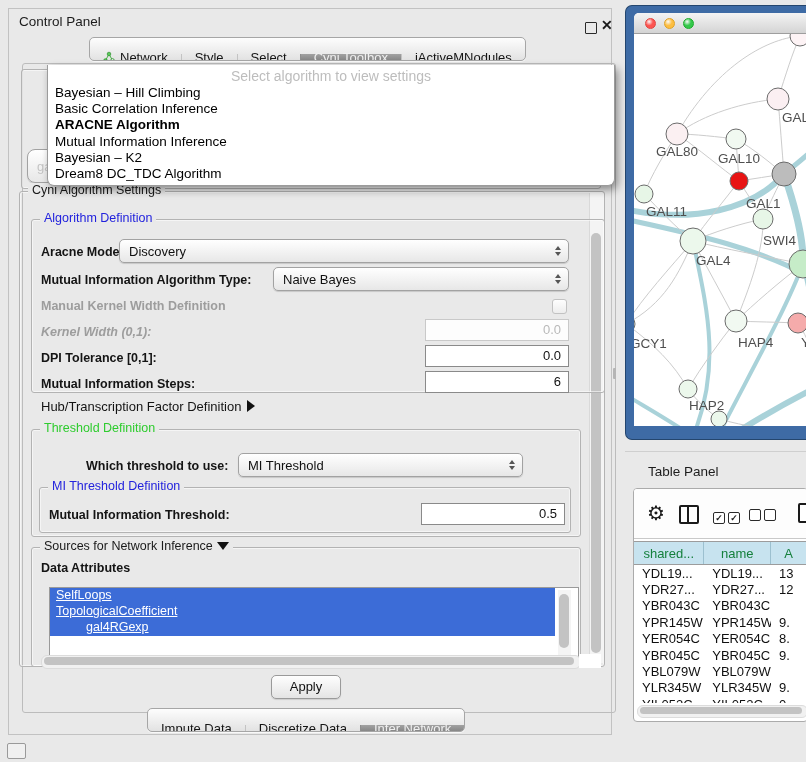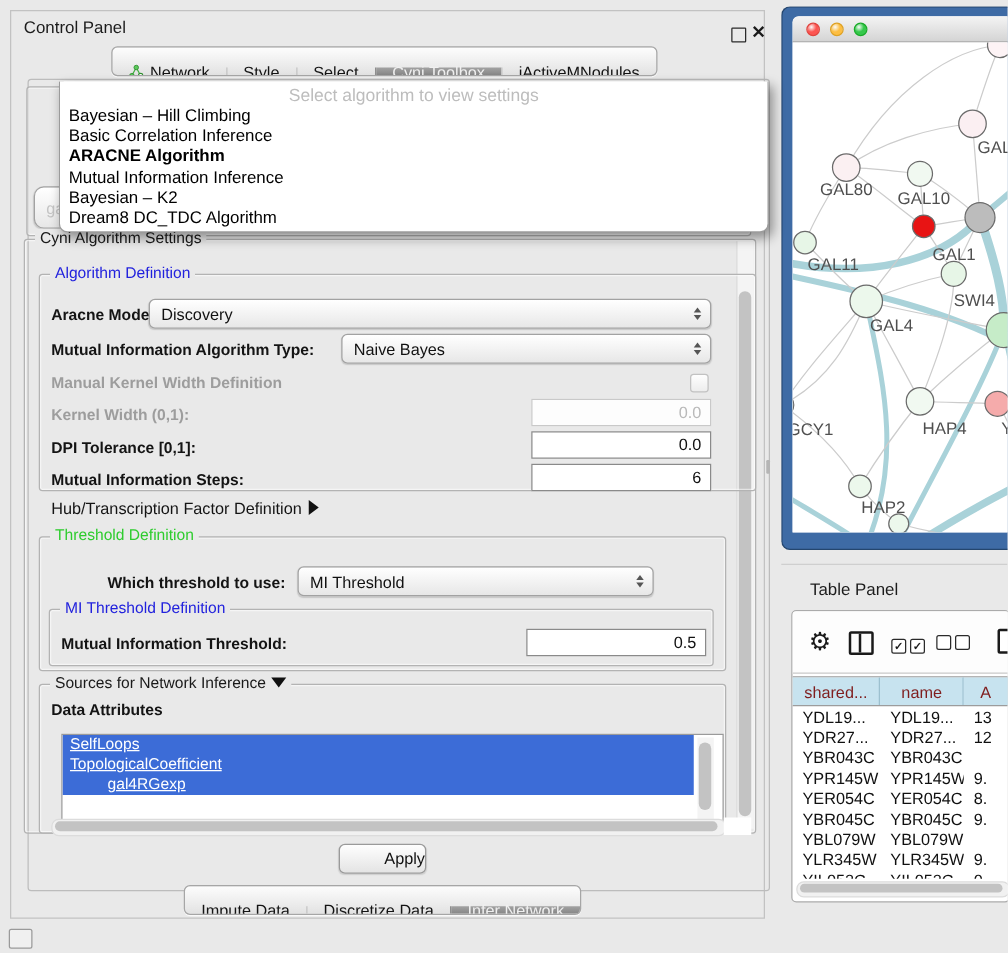--- a/index.html
+++ b/index.html
@@ -37,39 +37,39 @@
   .dd-hint{text-align:center;color:#bdbdbd;font-size:14px;padding:3px 0 1px 0;}
   .dd-item{font-size:13.5px;color:#000;padding-left:7px;line-height:16.2px;}
   .dd-item.sel{font-weight:bold;}
   
   #attr-list{position:absolute;left:40px;top:578px;width:530px;height:74px;background:#fff;border:1px solid #9a9a9a;box-sizing:border-box;overflow:hidden;}
   .attr-item{height:16px;line-height:15px;background:#3c6cd7;color:#fff;font-size:12.5px;padding-left:6px;width:505px;box-sizing:border-box;text-decoration:underline;}
   .vscroll{position:absolute;background:#f4f4f4;border-left:1px solid #d9d9d9;}
   .vthumb{position:absolute;left:1px;background:#c3c3c3;border-radius:6px;}
   .hscroll{position:absolute;background:#f1f1f1;border:1px solid #dcdcdc;border-radius:6px;}
   .hthumb{position:absolute;top:1px;background:#c3c3c3;border-radius:6px;}
-  .btn{position:absolute;border:1px solid #9a9a9a;border-radius:5px;background:linear-gradient(#fefefe,#e4e4e4);font-size:13px;color:#111;text-align:right;box-shadow:0 1px 1px rgba(0,0,0,.12);}
+  .btn{position:absolute;border:1px solid #9a9a9a;border-radius:5px;background:linear-gradient(#fefefe,#e4e4e4);font-size:13px;color:#111;text-align:center;box-shadow:0 1px 1px rgba(0,0,0,.12);}
   
   #net-frame{position:absolute;left:625px;top:5px;width:185px;height:435px;background:#3e6ba5;border:1px solid #24466e;border-right:none;border-radius:7px 0 0 7px;box-sizing:border-box;}
   #net-window{position:absolute;left:8px;top:7px;width:180px;height:413px;background:#fff;border-radius:5px 0 0 0;overflow:hidden;}
   #net-titlebar{position:absolute;left:0;top:0;width:100%;height:21px;background:linear-gradient(#f4f4f4,#d4d4d4);border-bottom:1px solid #9e9e9e;box-sizing:border-box;}
   .light{position:absolute;top:4.5px;width:11px;height:11px;border-radius:50%;box-sizing:border-box;}
   #net-canvas{position:absolute;left:0;top:21px;width:180px;height:392px;background:#fff;}
   
   #table-title{position:absolute;left:648px;top:464px;font-size:13.5px;color:#1c1c1c;}
   #right-divider{position:absolute;left:625px;top:451px;width:181px;height:1px;background:#cfcfcf;}
   #table-box{position:absolute;left:633px;top:488px;width:175px;height:234px;background:#fff;border:1px solid #ababab;border-radius:4px;box-sizing:border-box;overflow:hidden;}
   .tb-toolbar{position:absolute;left:0;top:0;width:100%;height:50px;border-bottom:1px solid #c9c9c9;box-sizing:border-box;background:#fdfdfd;}
   .gear{position:absolute;font-size:20px;color:#1a1a1a;}
   .split-icon{position:absolute;width:16px;height:15px;border:2px solid #1a1a1a;border-radius:2px;}
   .split-icon div{position:absolute;left:6px;top:0;width:2px;height:15px;background:#1a1a1a;}
   .cbx{display:inline-block;width:10px;height:10px;border:1.5px solid #2a2a2a;border-radius:2px;font-size:9px;line-height:10px;text-align:center;font-weight:bold;color:#1a1a1a;margin-right:3px;background:#fff;}
   .doc-icon{position:absolute;width:14px;height:16px;border:2px solid #1a1a1a;border-radius:2px;background:#fff;}
   .tb-header{position:absolute;left:0;top:52px;width:100%;height:24px;display:flex;border-top:1px solid #9c9c9c;border-bottom:1px solid #9c9c9c;box-sizing:border-box;}
-  .th{background:#c7e3ef;border-right:1px solid #9cc0cf;font-size:13px;color:#7f1d1d;display:flex;align-items:center;justify-content:center;box-sizing:border-box;overflow:hidden;}
+  .th{background:#c7e3ef;border-right:1px solid #9cc0cf;font-size:13px;color:#15803d;display:flex;align-items:center;justify-content:center;box-sizing:border-box;overflow:hidden;}
   .tb-rows{position:absolute;left:0;top:76px;width:100%;height:138px;overflow:hidden;}
   .tr{display:flex;height:16.4px;align-items:center;}
   .td{font-size:13px;color:#101010;white-space:nowrap;overflow:hidden;box-sizing:border-box;padding-left:8px;}
   
   #mini-icon{position:absolute;left:7px;top:743px;width:17px;height:14px;border:1px solid #9a9a9a;border-radius:2px;background:#f0f0f0;}
   #splitter-tick{position:absolute;left:613px;top:368px;width:3px;height:11px;background:#b5b5b5;border-radius:1px;}
   .net-icon{width:12px;height:12px;}
 </style>
 </head>
 <body>
@@ -147,21 +147,21 @@
     <div class="lbl" style="left:32px;top:264px;">Mutual Information Algorithm Type:</div>
     <div class="combo" style="left:264px;top:258px;width:296px;height:24px;">
       <span>Naive Bayes</span>
       <span class="arrows">
           <span class="tri-up"></span>
           <span class="tri-dn"></span>
         </span>
     </div>
     <div class="lbl dis" style="left:32px;top:290px;">Manual Kernel Width Definition</div>
     <div class="checkbox" style="left:543px;top:290px;"></div>
-    <div class="lbl dis" style="left:32px;top:316px;">Kernel Width (0,1):</div>
+    <div class="lbl dis" style="left:32px;top:316px;font-style:italic;">Kernel Width (0,1):</div>
     <div class="field dis" style="left:416px;top:310px;width:144px;height:22px;">0.0</div>
     <div class="lbl" style="left:32px;top:342px;">DPI Tolerance [0,1]:</div>
     <div class="field" style="left:416px;top:336px;width:144px;height:22px;">0.0</div>
     <div class="lbl" style="left:32px;top:368px;">Mutual Information Steps:</div>
     <div class="field" style="left:416px;top:362px;width:144px;height:22px;">6</div>
 
     <div style="position:absolute;left:32px;top:390px;font-size:13px;color:#141414;">
       <span>Hub/Transcription Factor Definition</span><span class="tri-right"></span>
     </div>
 

